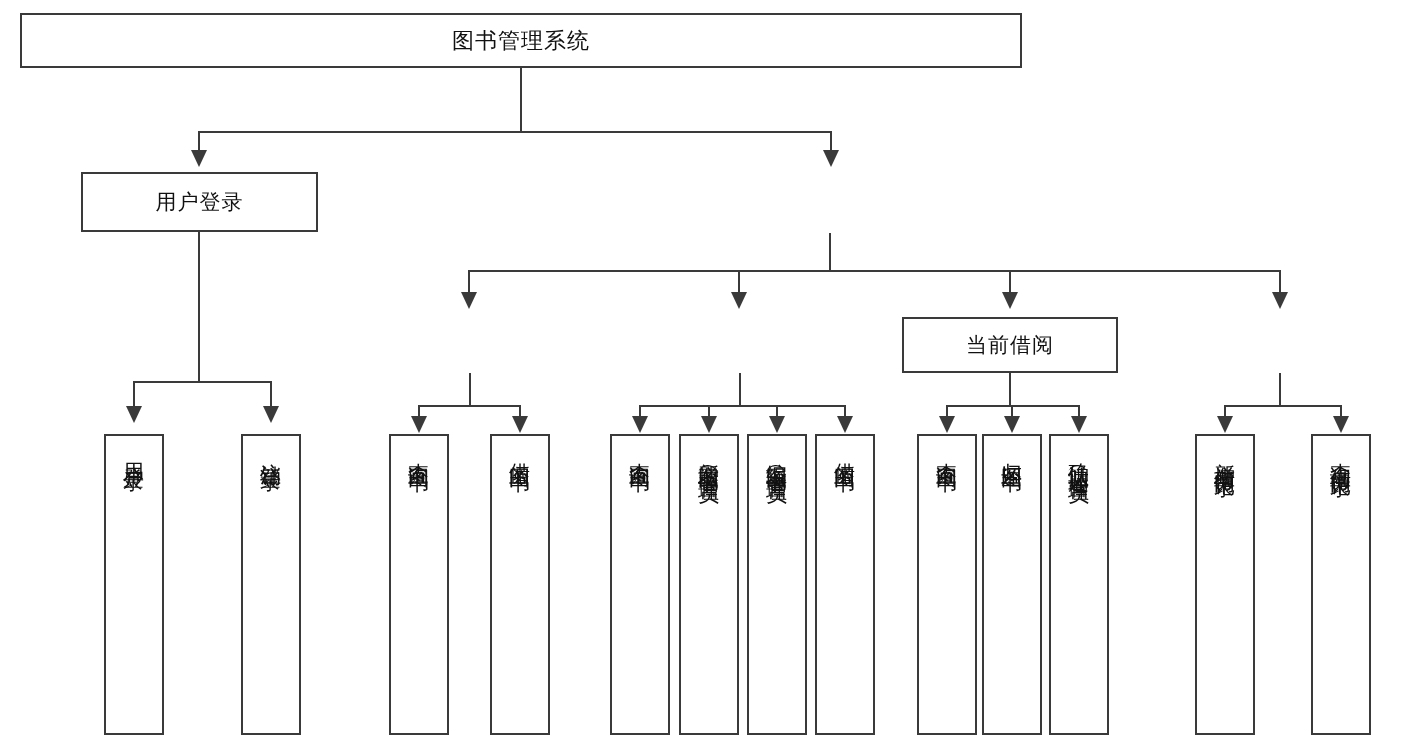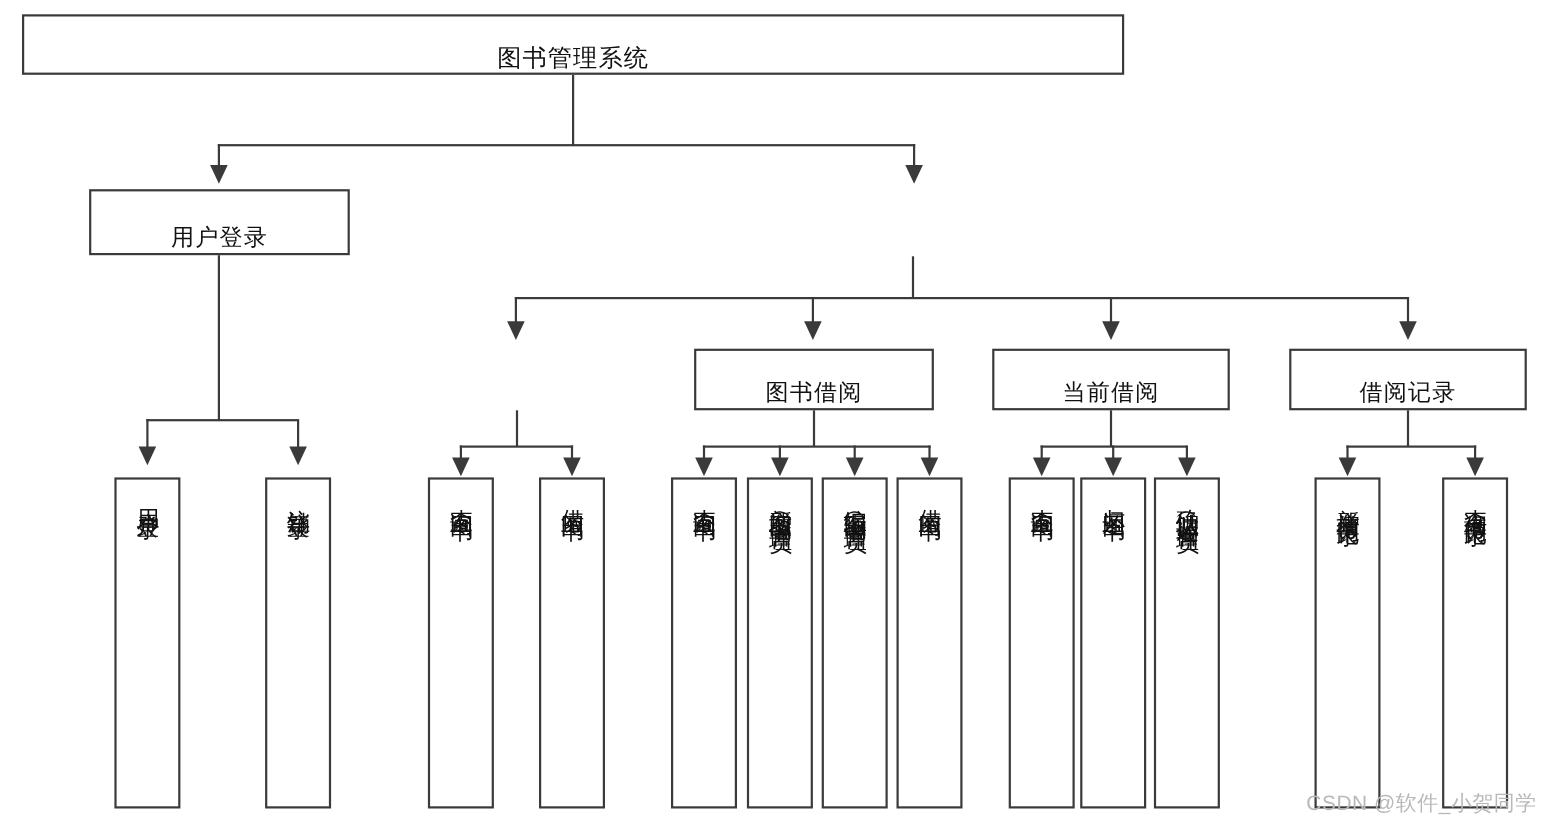--- a/index.html
+++ b/index.html
@@ -11,21 +11,21 @@
     background:#ffffff;
     overflow:hidden;
   }
   
   .node{
     position:absolute;
     box-sizing:border-box;
     background:#ffffff;
     border:2px solid #3a3a3a;
     display:flex;
-    align-items:flex-end;
+    align-items:center;
     justify-content:center;
     color:#1a1a1a;
   }
   .node .lbl{
     font-size:21px;
     letter-spacing:1px;
     line-height:1.25;
     white-space:nowrap;
     color:#111111;
   }
@@ -102,28 +102,22 @@
   <div class="hline" style="left:468px;top:270px;width:812px;height:2px;"></div>
   <div class="vline" style="left:468px;top:270px;width:2px;height:25px;"></div>
   <div class="arrow" style="left:461px;top:292px;"></div>
   <div class="vline" style="left:738px;top:270px;width:2px;height:25px;"></div>
   <div class="arrow" style="left:731px;top:292px;"></div>
   <div class="vline" style="left:1009px;top:270px;width:2px;height:25px;"></div>
   <div class="arrow" style="left:1002px;top:292px;"></div>
   <div class="vline" style="left:1279px;top:270px;width:2px;height:25px;"></div>
   <div class="arrow" style="left:1272px;top:292px;"></div>
 
-  <div class="node level3" style="left:631px;top:317px;width:218px;height:56px;">
-    <span class="lbl">图书借阅</span>
-  </div>
   <div class="node level3" style="left:902px;top:317px;width:216px;height:56px;">
     <span class="lbl">当前借阅</span>
-  </div>
-  <div class="node level3" style="left:1172px;top:317px;width:216px;height:56px;">
-    <span class="lbl">借阅记录</span>
   </div>
 
   <div class="vline" style="left:469px;top:373px;width:2px;height:33px;"></div>
   <div class="hline" style="left:418px;top:405px;width:103px;height:2px;"></div>
   <div class="vline" style="left:418px;top:405px;width:2px;height:18px;"></div>
   <div class="arrow" style="left:411px;top:416px;"></div>
   <div class="vline" style="left:519px;top:405px;width:2px;height:18px;"></div>
   <div class="arrow" style="left:512px;top:416px;"></div>
 
   <div class="vline" style="left:739px;top:373px;width:2px;height:33px;"></div>
@@ -190,15 +184,14 @@
     <span class="lbl">确认归还（管理员）</span>
   </div>
 
   <div class="node leaf" style="left:1195px;top:434px;width:60px;height:301px;">
     <span class="lbl">新增借阅记录</span>
   </div>
   <div class="node leaf" style="left:1311px;top:434px;width:60px;height:301px;">
     <span class="lbl">查询借阅记录</span>
   </div>
 
-  <div id="watermark">CSDN @软件_小贺同学</div>
 
 </div>
 
 </body></html>

